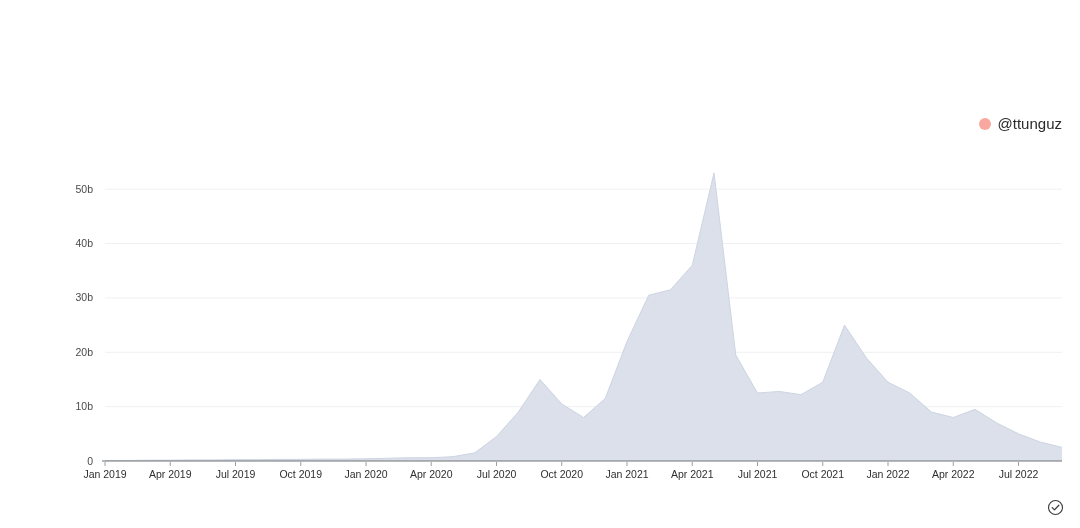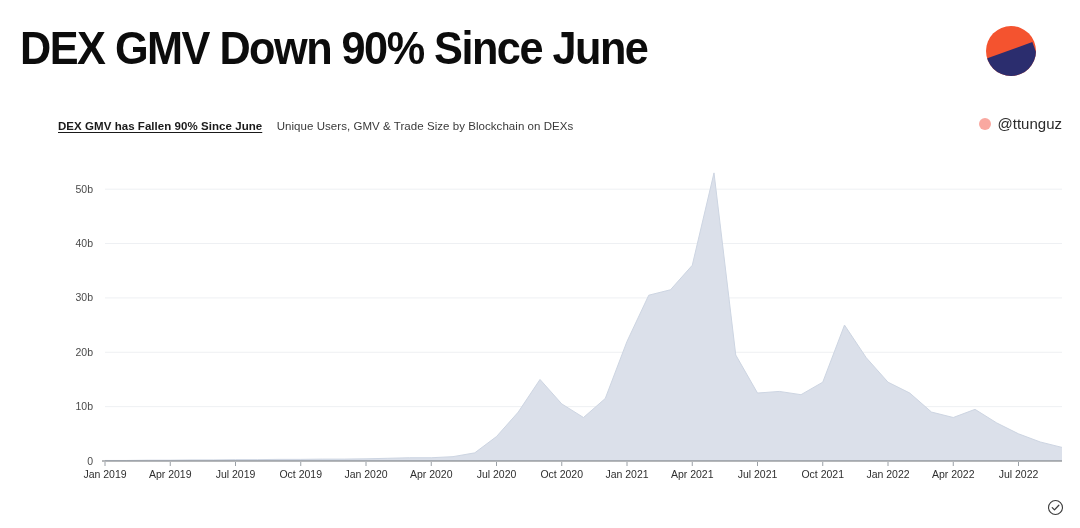--- a/index.html
+++ b/index.html
@@ -155,33 +155,23 @@
     bottom: 12px;
     width: 17px;
     height: 17px;
   }
 </style>
 </head>
 <body>
 
 <div class="page">
 
-  <div class="header">
-    <div class="page-title">DEX GMV Down 90% Since June</div>
-    <div class="brand-logo">
-      <div class="logo-lower"></div>
-    </div>
-  </div>
 
   <div class="chart-card">
 
-    <div class="chart-head">
-      <span class="chart-title">DEX GMV has Fallen 90% Since June</span>
-      <span class="chart-subtitle">Unique Users, GMV &amp; Trade Size by Blockchain on DEXs</span>
-    </div>
 
     <div class="legend">
       <span class="legend-dot"></span>
       <span class="legend-label">@ttunguz</span>
     </div>
 
     <div class="plot-wrap">
       <svg class="plot-svg" id="chart-svg" width="1080" height="428">
           <text x="93" y="364.5" class="ytick-label">0</text>
           <line x1="105" y1="306.6363636363636" x2="1062" y2="306.6363636363636" class="gridline"></line>

